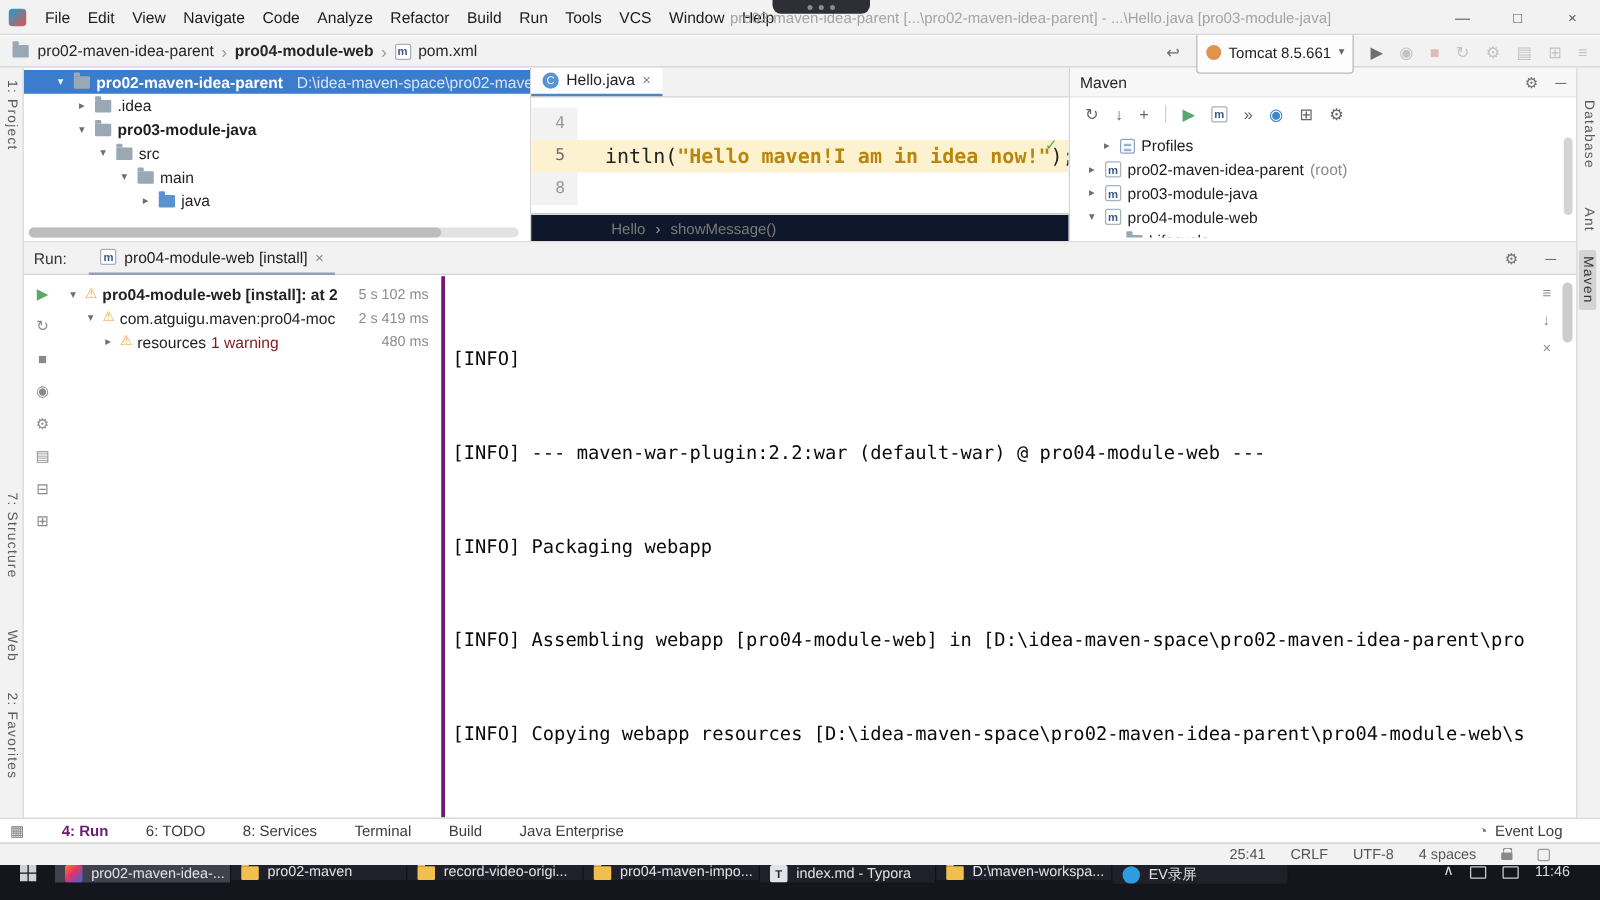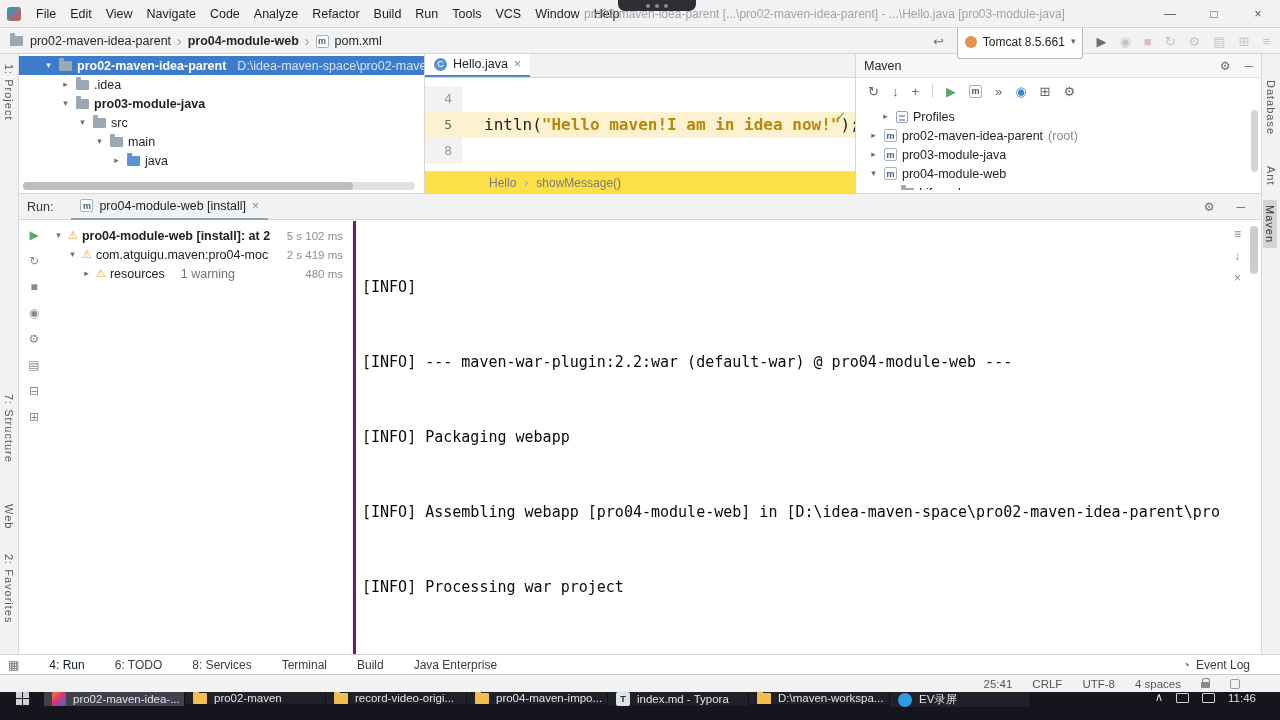--- a/index.html
+++ b/index.html
@@ -93,21 +93,21 @@
   .class-icon::before{content:"C"}
   .tab-close{color:#888;font-size:12px}
   .code-area{position:relative;height:92px;padding-top:8px;overflow:hidden}
   .code-row{display:flex;height:26px;line-height:26px;font-family:"DejaVu Sans Mono","Liberation Mono",monospace;font-size:16px}
   .gutter-cell{width:37px;background:#f2f2f2;color:#999;text-align:right;padding-right:10px;font-size:13px;flex:none}
   .code-cell{flex:1;padding-left:22px;white-space:pre;overflow:hidden}
   .row-current{background:#fdf2cf}
   .row-current .gutter-cell{background:#fdf2cf;color:#6b6b6b}
   .code-string{color:#b8860b;font-weight:bold}
   .inspection-check{position:absolute;right:9px;top:32px;color:#57a64a;font-size:12px}
-  .ed-crumbs{position:absolute;left:0;right:0;bottom:0;height:22px;background:#fde047;border-top:1px solid #dcdcdc;
+  .ed-crumbs{position:absolute;left:0;right:0;bottom:0;height:22px;background:#0f172a;border-top:1px solid #dcdcdc;
     display:flex;align-items:center;padding-left:64px;font-size:12px;color:#7a7a7a;gap:8px}
 
   
   .maven-panel{position:absolute;left:855px;top:54px;width:406px;height:139px;background:#fff;border-left:1px solid #d5d5d5}
   .mv-toolbar{height:26px;display:flex;align-items:center;gap:13px;padding-left:12px;font-size:13px;color:#666}
   .vdiv{width:1px;height:14px;background:#cfcfcf}
   .mv-tree{padding-top:3px;overflow:hidden;height:86px}
   .prof-icon{width:12px;height:12px;border:1px solid #8fa3c0;border-radius:2px;position:relative;flex:none;background:#fff}
   .prof-icon::before{content:"";position:absolute;left:2px;right:2px;top:3px;height:2px;background:#9db1cc;box-shadow:0 4px 0 #9db1cc}
   .mv-scroll{position:absolute;right:3px;top:56px;width:7px;height:62px;background:#d4d4d4;border-radius:4px}
@@ -118,32 +118,32 @@
   .run-label{font-size:12.5px;color:#333}
   .run-tab{display:flex;align-items:center;gap:6px;height:26px;padding:0 9px;margin-left:18px;
     border-bottom:2px solid #8fa2b5;font-size:12.5px;color:#222}
   .run-ph-icons{margin-left:auto;display:flex;gap:22px;color:#6e6e6e;font-size:12px;padding-right:16px}
   .rtool{position:absolute;left:0;top:27px;bottom:0;width:30px;display:flex;flex-direction:column;align-items:center;
     gap:14px;padding-top:8px;color:#8a8a8a;font-size:12px}
   .run-tree{position:absolute;left:30px;top:27px;width:307px;bottom:0;padding-top:5px;border-right:3px solid #701a75}
   .rt-row{display:flex;align-items:center;height:19px;font-size:12.5px;gap:4px;padding-right:10px;white-space:nowrap;overflow:hidden}
   .rt-row .i-warn{color:#efa12f;font-size:11px}
   .duration{margin-left:auto;color:#8c8c8c;font-size:11.5px;flex:none}
-  .warn-count{margin-left:12px;color:#737373}
+  .warn-count{color:#7f1d1d}
   .console{position:absolute;left:337px;top:27px;right:14px;bottom:0;overflow:hidden;padding:4px 0 0 6px;
     font-family:"DejaVu Sans Mono","Liberation Mono",monospace;font-size:15px;line-height:25px;color:#0a0a0a;white-space:pre}
   .console-tools{position:absolute;right:20px;top:34px;display:flex;flex-direction:column;gap:10px;color:#8a8a8a;font-size:12px}
   .v-scroll{position:absolute;right:3px;top:32px;width:8px;height:48px;background:#ccc;border-radius:4px}
 
   
   .toolwin-bar{position:absolute;left:0;top:654px;width:1280px;height:20px;background:#fff;border-top:1px solid #d0d0d0;
     display:flex;align-items:center;font-size:12px;color:#3c3c3c;gap:30px;padding-left:8px}
   .toolwin-bar .switcher{color:#777;font-size:12px}
   .tw-item{white-space:nowrap}
-  .tw-item.active{font-weight:normal;color:#0f172a}
+  .tw-item.active{font-weight:bold;color:#701a75}
   .event-log{margin-left:auto;display:flex;align-items:center;gap:6px;margin-right:30px;color:#3c3c3c}
   .statusbar{position:absolute;left:0;top:674px;width:1280px;height:18px;background:#f2f2f2;border-top:1px solid #cfcfcf;
     display:flex;align-items:center;font-size:11.5px;color:#555}
   .sb-right{margin-left:auto;display:flex;align-items:center;gap:20px;margin-right:40px}
   .lock-icon{position:relative;width:9px;height:6px;background:#8a8a8a;border-radius:1px;margin-top:3px}
   .lock-icon::before{content:"";position:absolute;left:1px;top:-4px;width:6px;height:4px;border:1px solid #8a8a8a;border-bottom:none;border-radius:3px 3px 0 0}
   .ind-icon{width:10px;height:10px;border:1px solid #9a9a9a;border-radius:2px}
 
   
   .taskbar{position:absolute;left:0;top:692px;width:1280px;height:28px;background:#15151d;display:flex;align-items:flex-start;z-index:5}
@@ -400,21 +400,20 @@
         <span>resources</span>
         <span class="warn-count">1 warning</span>
         <span class="duration">480 ms</span>
       </div>
     </div>
     <div class="console">
       <div>[INFO]</div>
       <div>[INFO] --- maven-war-plugin:2.2:war (default-war) @ pro04-module-web ---</div>
       <div>[INFO] Packaging webapp</div>
       <div>[INFO] Assembling webapp [pro04-module-web] in [D:\idea-maven-space\pro02-maven-idea-parent\pro</div>
-      <div>[INFO] Processing war project</div>
       <div>[INFO] Copying webapp resources [D:\idea-maven-space\pro02-maven-idea-parent\pro04-module-web\s</div>
       
       
       
       
       
       
       
       
       

